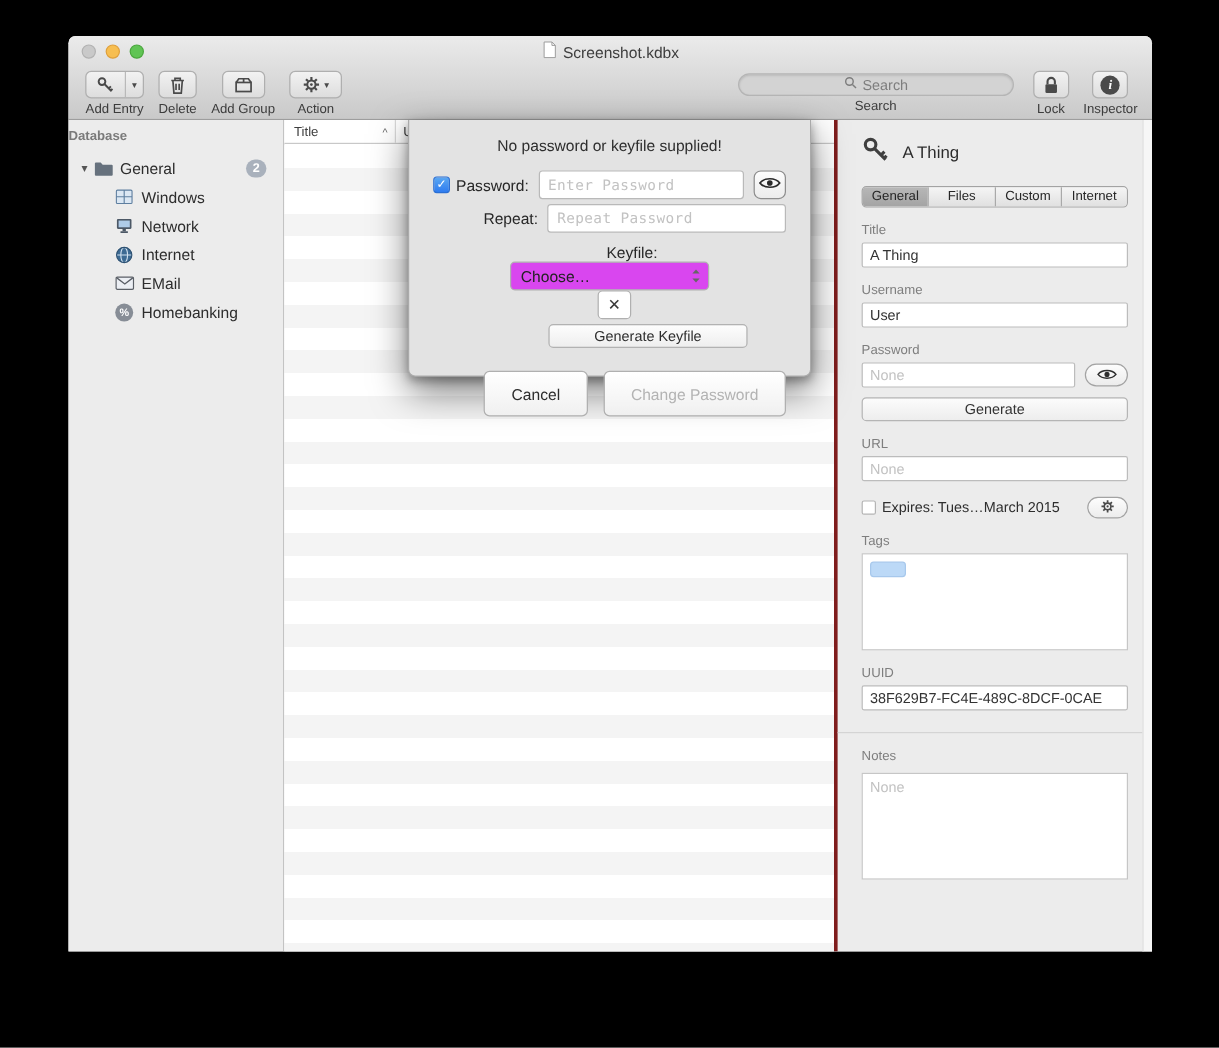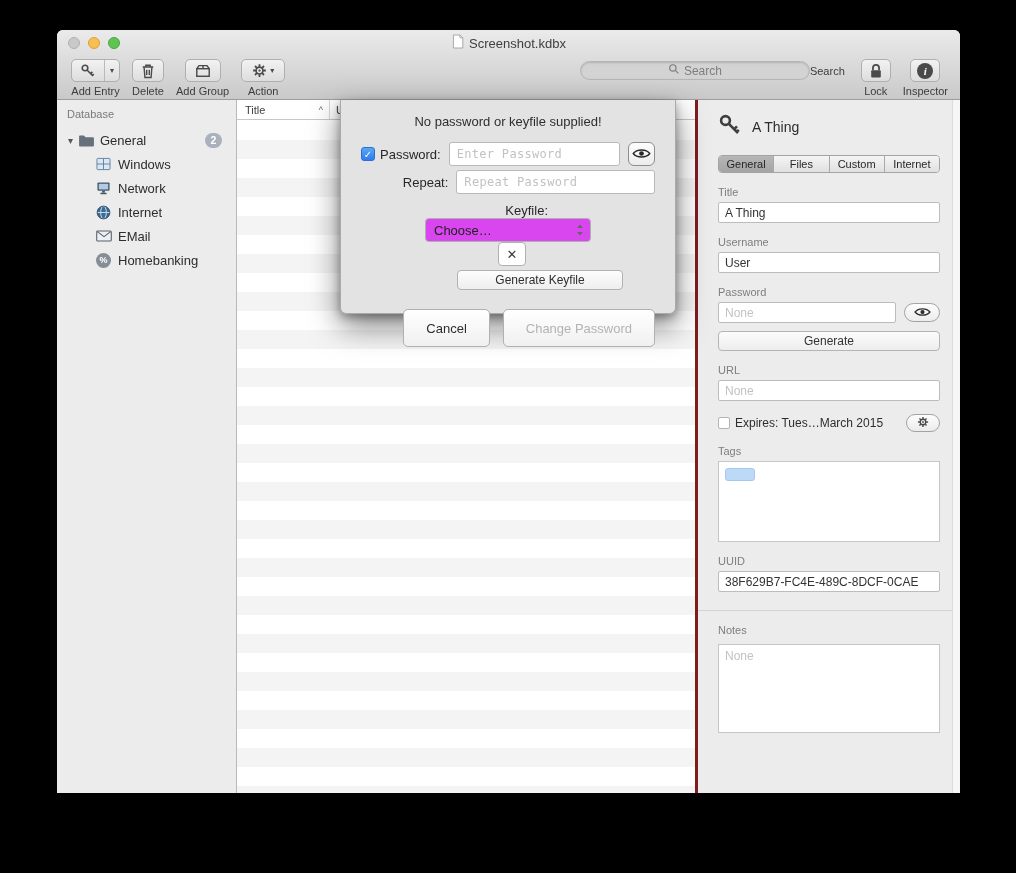--- a/index.html
+++ b/index.html
@@ -29,35 +29,35 @@
   .tool-label { font-size:11px; color:#3c3c3c; margin-top:3px; white-space:nowrap; }
   .split-btn { display:flex; height:23px; border:1px solid #afafaf; border-radius:5px;
                background:linear-gradient(#f2f2f2,#dddddd); overflow:hidden; }
   .split-main { width:32px; display:flex; align-items:center; justify-content:center; }
   .split-caret { width:15px; display:flex; align-items:center; justify-content:center;
                  border-left:1px solid #b9b9b9; font-size:8px; color:#4a4a4a; }
   .btn-ico { display:flex; align-items:center; justify-content:center; }
   .caret-sm { font-size:8px; color:#4a4a4a; margin-left:3px; }
 
   .toolbar-right { margin-left:auto; display:flex; align-items:flex-start; }
-  .search-wrap { display:flex; flex-direction:row; align-items:center; margin-right:16px; }
+  .search-wrap { display:flex; flex-direction:column; align-items:center; margin-right:16px; }
   .search-field { width:230px; height:19px; border-radius:10px; background:#d3d3d3;
                   border:1px solid #b5b5b5; box-shadow:inset 0 1px 2px rgba(0,0,0,.15);
                   display:flex; align-items:center; justify-content:center; gap:4px;
                   color:#7e7e7e; font-size:12px; margin-top:2px; }
   .sq-btn { width:30px; }
   .circle-i { width:16px; height:16px; border-radius:50%; background:#4a4a4a; color:#fff;
               font:italic bold 11px "Liberation Serif",serif; display:flex; align-items:center; justify-content:center; }
 
   
   .content { position:absolute; top:70px; left:0; right:0; bottom:0; display:flex; }
 
   
   .sidebar { width:180px; background:#ececec; border-right:1px solid #b9b9b9; padding-top:8px; }
-  .sb-header { font-size:11px; font-weight:normal; color:#7a7a7a; padding-left:10px; margin-bottom:8px; }
+  .sb-header { font-size:11px; font-weight:bold; color:#7a7a7a; margin-bottom:8px; }
   .sb-root, .sb-item { height:24px; display:flex; align-items:center; font-size:13px; color:#2d2d2d; }
   .sb-root { padding-left:6px; }
   .sb-item { padding-left:39px; }
   .disclosure { width:15px; font-size:10px; color:#555; text-align:center; }
   .sb-icon { width:20px; display:flex; align-items:center; justify-content:flex-start; }
   .sb-label { margin-left:2px; }
   .badge { margin-left:auto; margin-right:14px; min-width:17px; height:15px; border-radius:8px;
            background:#a9b1bc; color:#fff; font-size:10.5px; font-weight:bold;
            display:flex; align-items:center; justify-content:center; padding:0 4px; }
   .coin { width:15px; height:15px; border-radius:50%; background:#878d96; color:#fff;

